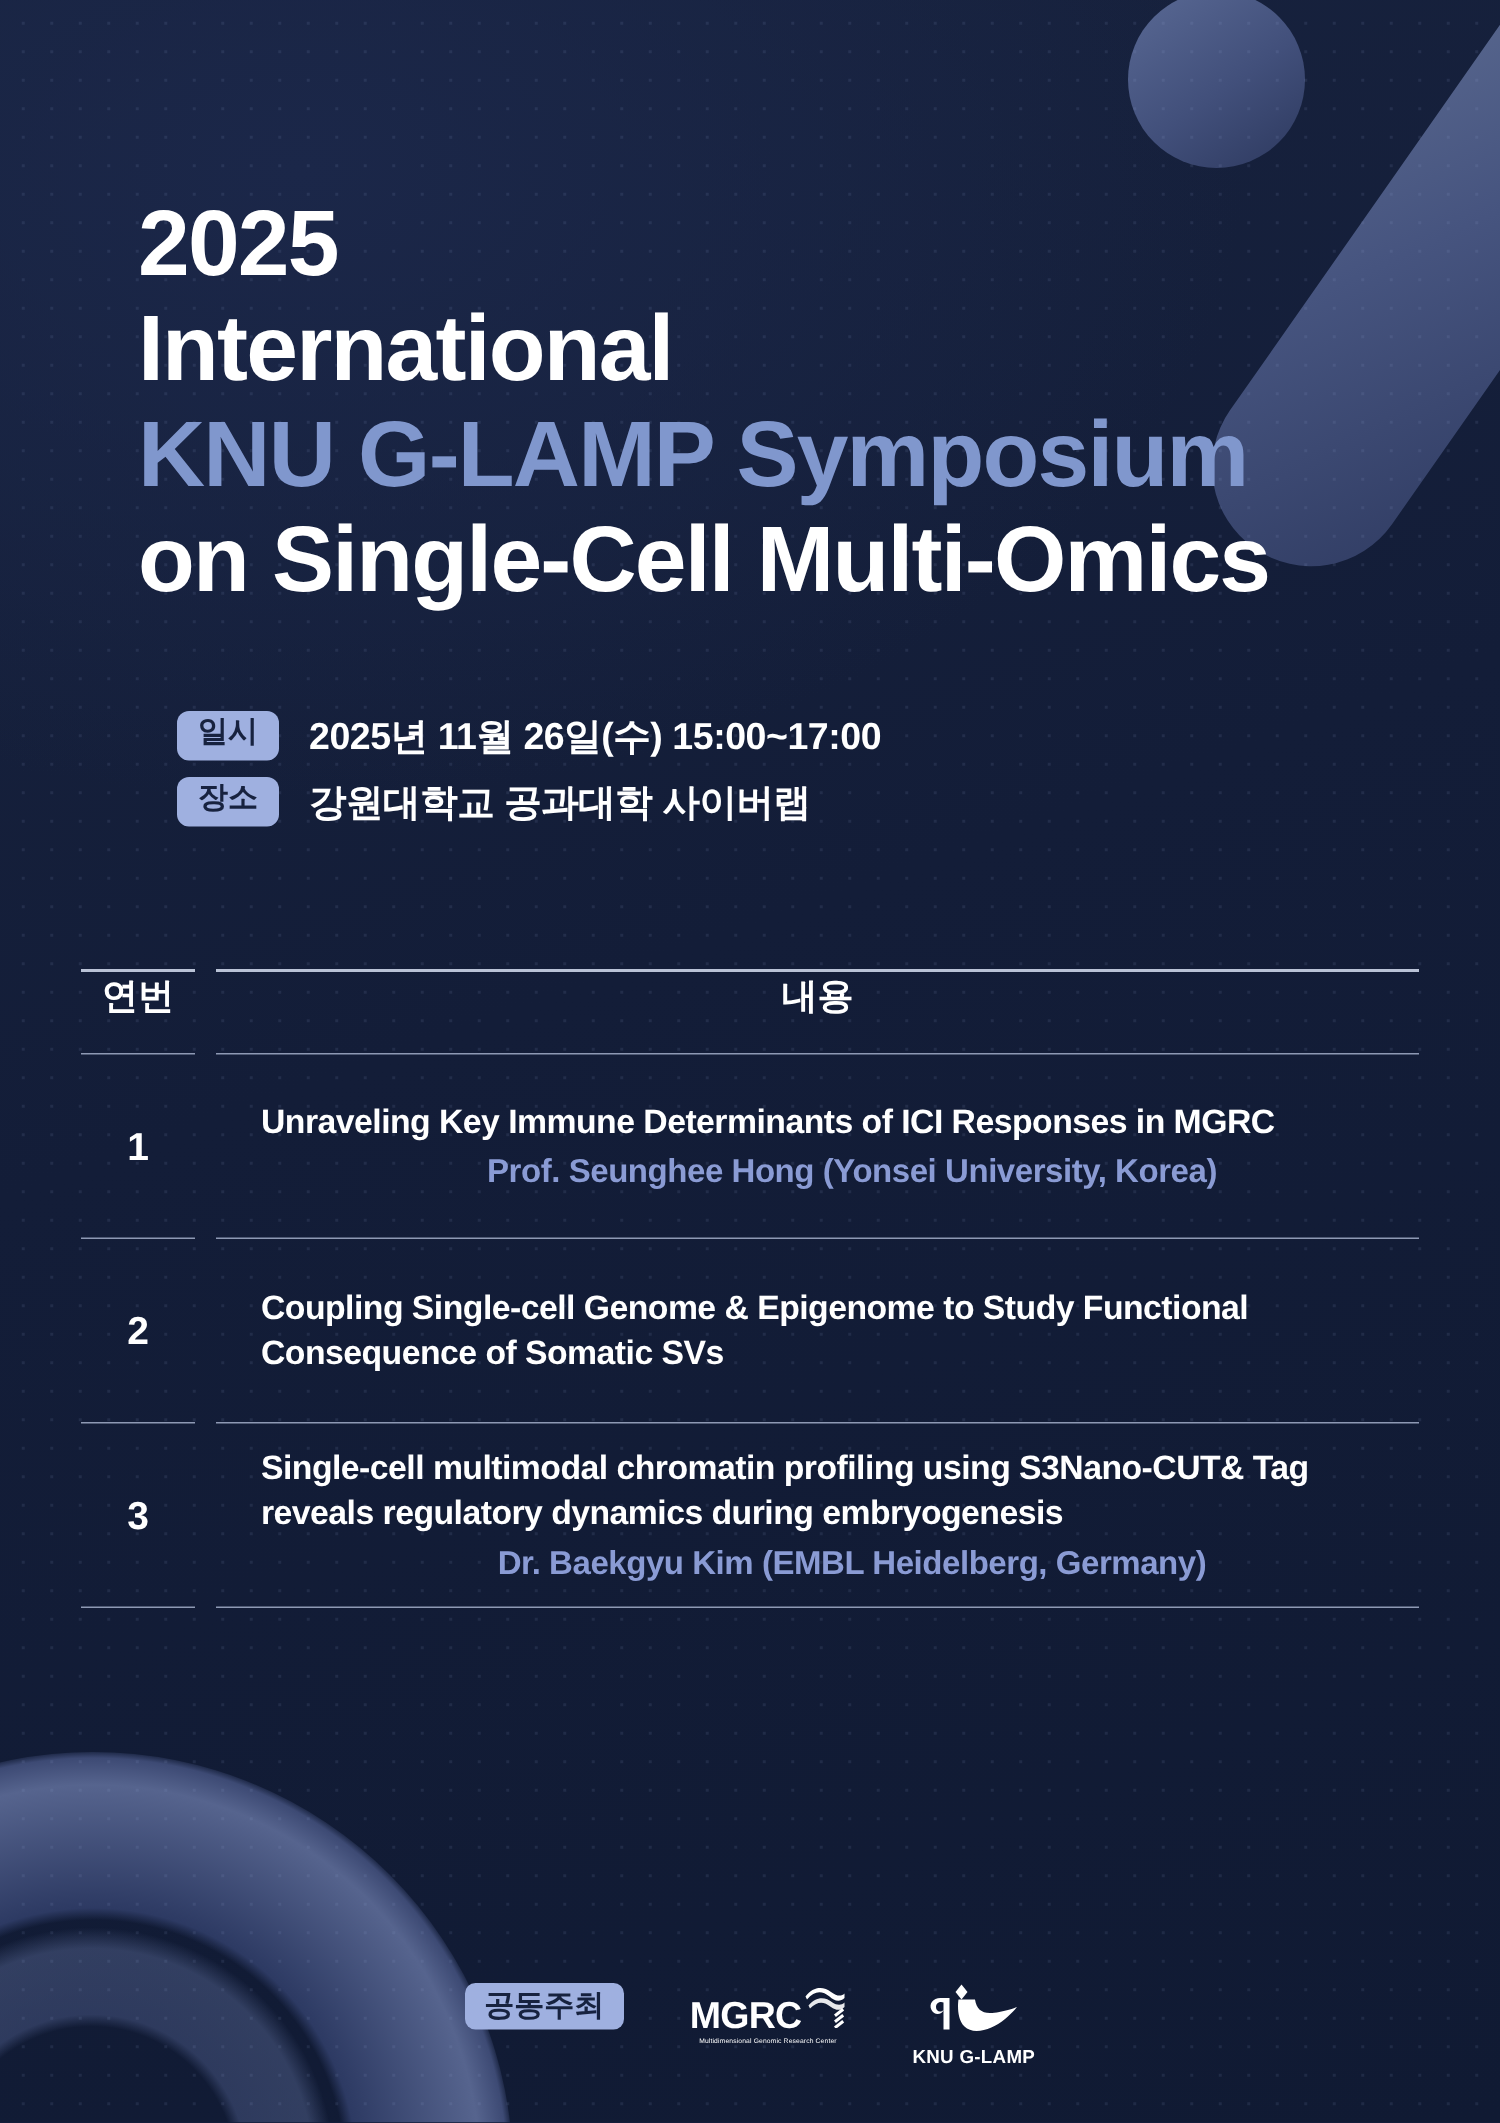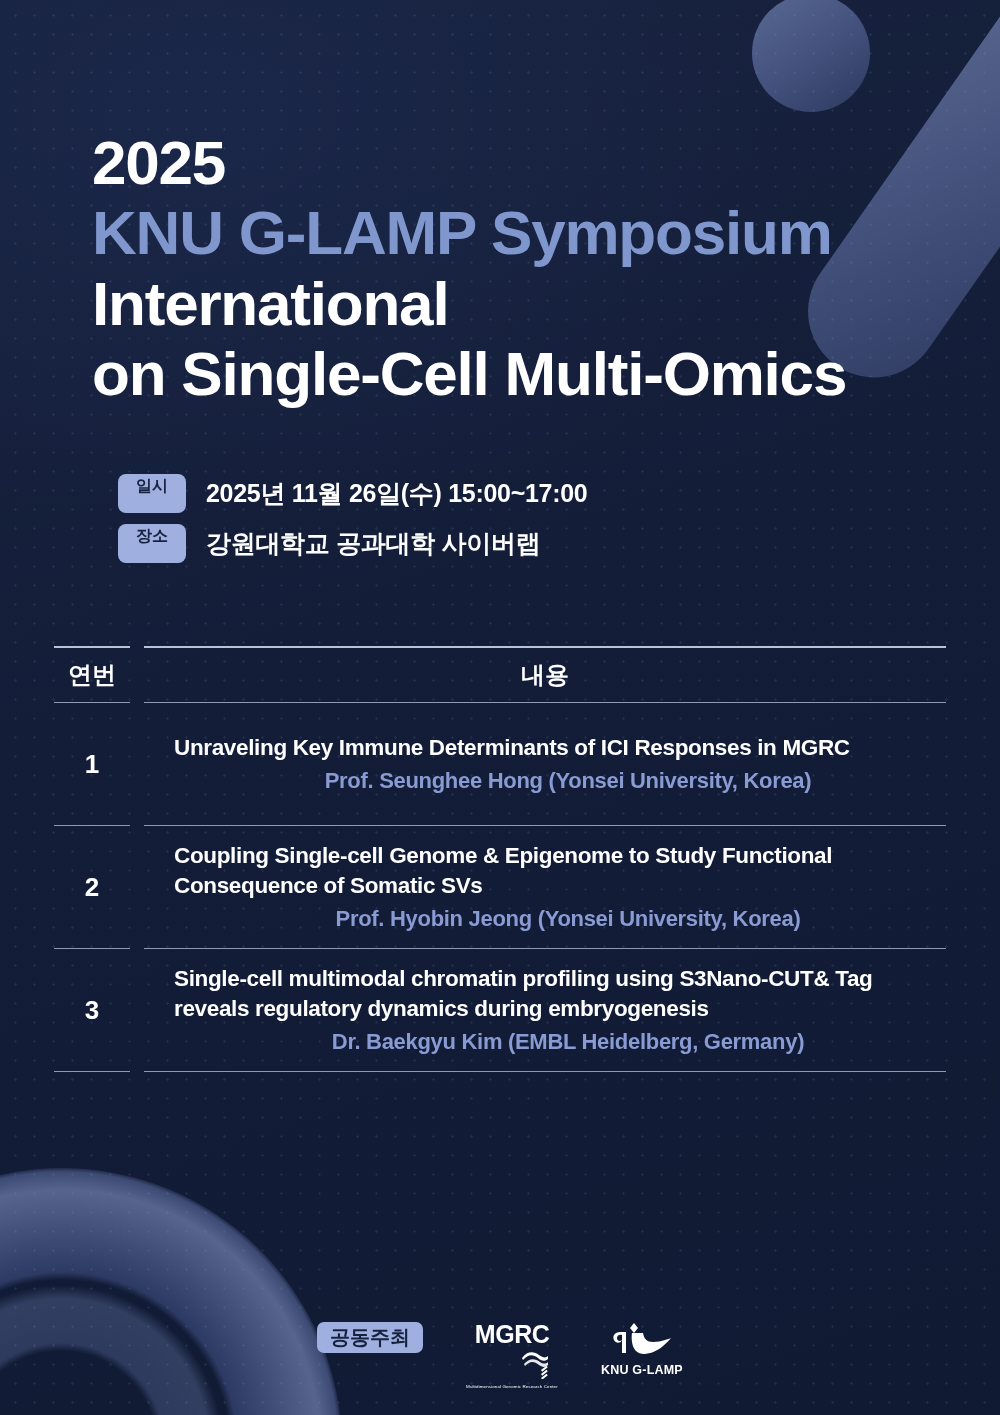--- a/index.html
+++ b/index.html
@@ -90,23 +90,23 @@
   }
   .t-line.accent { color:#8097cd; }
 
   
   .info-block { position:absolute; left:118px; top:474px; }
   .info-row { display:flex; align-items:center; margin-bottom:11px; }
   .info-badge {
     background:#9fb0e0;
     color:#17223f;
     font-weight:700;
-    font-size:16px;
+    font-size:20px;
     border-radius:8px;
-    padding:4px 12px 19px;
+    padding:4px 12px 9px;
     line-height:1;
     min-width:68px;
     text-align:center;
   }
   .info-text {
     margin-left:20px;
     color:#ffffff;
     font-weight:700;
     font-size:25px;
     letter-spacing:-0.3px;
@@ -121,21 +121,20 @@
     height:2px;
   }
   .rule .seg-no { width:76px; background:#b9c2d6; }
   .rule .seg-gap { width:14px; background:transparent; }
   .rule .seg-body { flex:1; background:#b9c2d6; }
   .rule.thin .seg-no, .rule.thin .seg-body { background:#8e99b4; height:1px; }
   .rule.thin { height:1px; }
 
   .thead {
     display:flex;
-    align-items:center;
     height:54px;
   }
   .thead .h-no {
     width:76px; text-align:center;
     color:#ffffff; font-weight:700; font-size:24px;
   }
   .thead .h-gap { width:14px; }
   .thead .h-body {
     flex:1; text-align:center;
     color:#ffffff; font-weight:700; font-size:24px;
@@ -201,21 +200,21 @@
   }
   .logo-mgrc-sub {
     color:#ffffff;
     font-size:4.4px;
     letter-spacing:.1px;
     line-height:1;
     margin-top:2px;
     transform:scaleX(1.02);
     white-space:nowrap;
   }
-  .logo-mgrc-row { display:flex; align-items:flex-end; gap:2px;flex-direction:column; }
+  .logo-mgrc-row { display:flex; align-items:flex-end; gap:2px; }
   .logo-glamp-word {
     color:#ffffff;
     font-weight:700;
     font-size:12.5px;
     letter-spacing:.2px;
     line-height:1;
     margin-top:4px;
   }
 </style>
 </head>
@@ -226,22 +225,22 @@
   <div class="deco circle-tr"></div>
   <div class="deco capsule-tr"></div>
   <div class="deco torus"></div>
   <div class="deco torus2"></div>
   <div class="deco dots"></div>
 
   <div id="content">
 
     <div class="title-block">
       <div class="t-line">2025</div>
+      <div class="t-line">International</div>
       <div class="t-line accent">KNU G-LAMP Symposium</div>
-      <div class="t-line">International</div>
       <div class="t-line">on Single-Cell Multi-Omics</div>
     </div>
 
     <div class="info-block">
       <div class="info-row">
         <span class="info-badge">일시</span>
         <span class="info-text">2025년 11월 26일(수) 15:00~17:00</span>
       </div>
       <div class="info-row">
         <span class="info-badge">장소</span>
@@ -282,21 +281,20 @@
         <div class="seg-no"></div>
           <div class="seg-gap"></div>
           <div class="seg-body"></div>
       </div>
 
       <div class="trow">
         <div class="r-no">2</div>
         <div class="r-gap"></div>
         <div class="r-body">
           <div class="talk-title">Coupling Single-cell Genome &amp; Epigenome to Study Functional Consequence of Somatic SVs</div>
-          <div class="talk-speaker">Prof. Hyobin Jeong (Yonsei University, Korea)</div>
         </div>
       </div>
 
       <div class="rule thin">
         <div class="seg-no"></div>
           <div class="seg-gap"></div>
           <div class="seg-body"></div>
       </div>
 
       <div class="trow">

